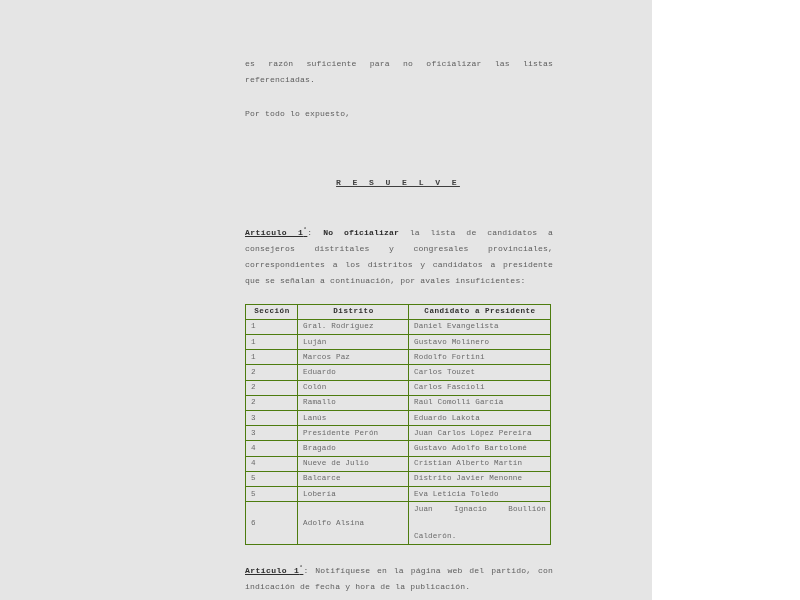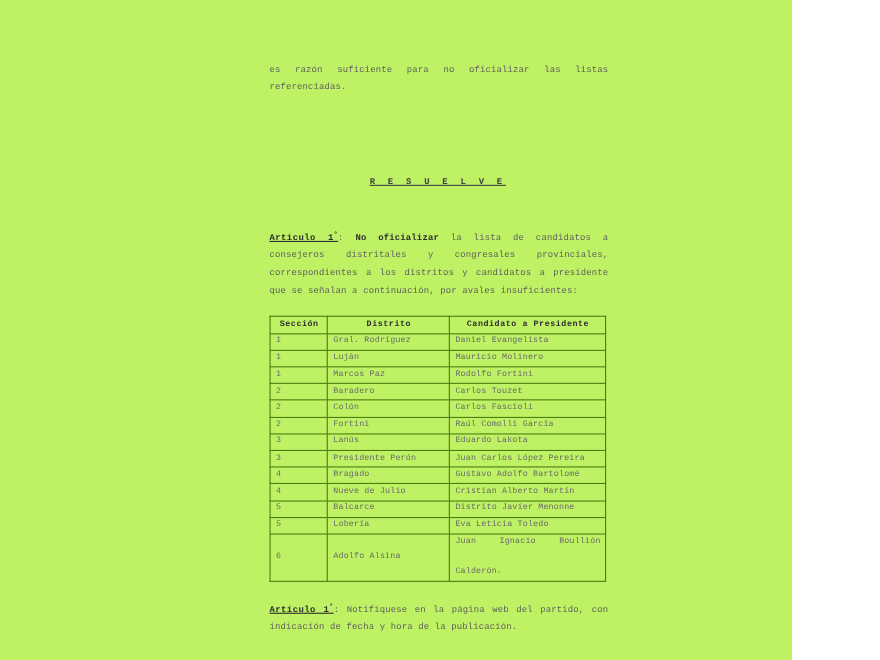--- a/index.html
+++ b/index.html
@@ -12,23 +12,23 @@
     width: 800px;
     height: 600px;
     overflow: hidden;
     font-family: "Liberation Mono", "DejaVu Sans Mono", monospace;
     color: #5a5a5a;
     -webkit-font-smoothing: antialiased;
   }
 
   .page {
     position: relative;
-    width: 720px;
+    width: 652px;
     height: 600px;
-    background: #bef264;
+    background: #e5e5e5;
   }
 
   .content {
     position: absolute;
     left: 245px;
     top: 56px;
     width: 308px;
   }
 
   p.para {
@@ -137,20 +137,21 @@
 </head>
 <body>
 
 <div class="page">
   <div class="content">
 
     <p class="para">es razón suficiente para no oficializar las listas referenciadas.</p>
 
     <div class="spacer-18"></div>
 
+    <p class="para indented">Por todo lo expuesto,</p>
 
     <div class="spacer-16"></div>
 
 
     <div class="spacer-20"></div>
 
     <p class="heading-resuelve"><span class="ul">R E S U E L V E</span></p>
 
     <div class="spacer-18"></div>
 
@@ -173,40 +174,40 @@
       </thead>
       <tbody>
         <tr>
           <td>1</td>
           <td>Gral. Rodríguez</td>
           <td>Daniel Evangelista</td>
         </tr>
         <tr>
           <td>1</td>
           <td>Luján</td>
-          <td>Mauricio Molinero</td>
+          <td>Gustavo Molinero</td>
         </tr>
         <tr>
           <td>1</td>
           <td>Marcos Paz</td>
           <td>Rodolfo Fortini</td>
         </tr>
         <tr>
           <td>2</td>
-          <td>Baradero</td>
+          <td>Eduardo</td>
           <td>Carlos Touzet</td>
         </tr>
         <tr>
           <td>2</td>
           <td>Colón</td>
           <td>Carlos Fascioli</td>
         </tr>
         <tr>
           <td>2</td>
-          <td>Fortini</td>
+          <td>Ramallo</td>
           <td>Raúl Comolli García</td>
         </tr>
         <tr>
           <td>3</td>
           <td>Lanús</td>
           <td>Eduardo Lakota</td>
         </tr>
         <tr>
           <td>3</td>
           <td>Presidente Perón</td>

